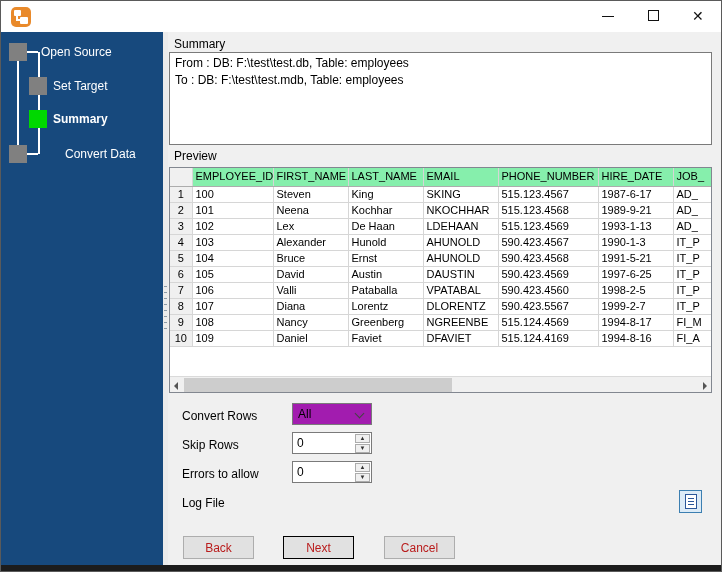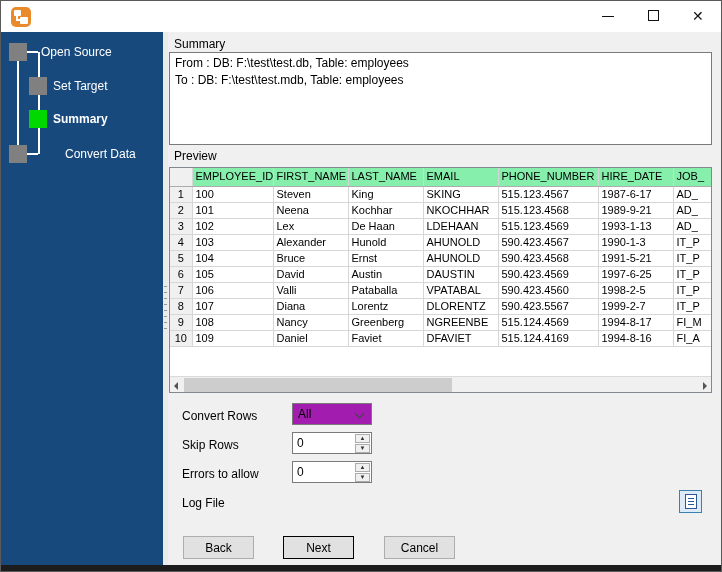--- a/index.html
+++ b/index.html
@@ -73,21 +73,21 @@
   #skip-spin{top:400px;} #errors-spin{top:429px;}
   .logfile-input{position:absolute;left:124px;top:458px;width:381px;height:23px;background:#fff;
     border:1px solid #555;font-family:"Liberation Sans",sans-serif;font-size:12px;padding:0 4px;color:#000;}
   .browse-btn{position:absolute;left:511px;top:458px;width:23px;height:23px;background:#DCEBF7;
     border:1px solid #3C7FB1;}
   .doc-icon{position:absolute;left:5px;top:3px;width:12px;height:15px;background:#fff;border:1px solid #2B579A;}
   .doc-icon i{position:absolute;left:2px;width:6px;height:1px;background:#2B579A;}
   .doc-icon i:nth-child(1){top:3px;} .doc-icon i:nth-child(2){top:6px;} .doc-icon i:nth-child(3){top:9px;}
   
   .btn{position:absolute;top:504px;width:71px;height:23px;background:#E1E1E1;border:1px solid #ADADAD;
-    font-family:"Liberation Sans",sans-serif;font-size:12px;color:#000000;text-align:center;line-height:20px;}
+    font-family:"Liberation Sans",sans-serif;font-size:12px;color:#b91c1c;text-align:center;line-height:20px;}
   #back-btn{left:15px;} #next-btn{left:115px;border:1px solid #000000;} #cancel-btn{left:216px;}
   
   .bottom-strip{position:absolute;left:0;bottom:0;width:100%;height:6px;background:#1C1C1C;}
 </style>
 </head>
 <body>
 
 <div class="window">
 
   <div class="titlebar">

